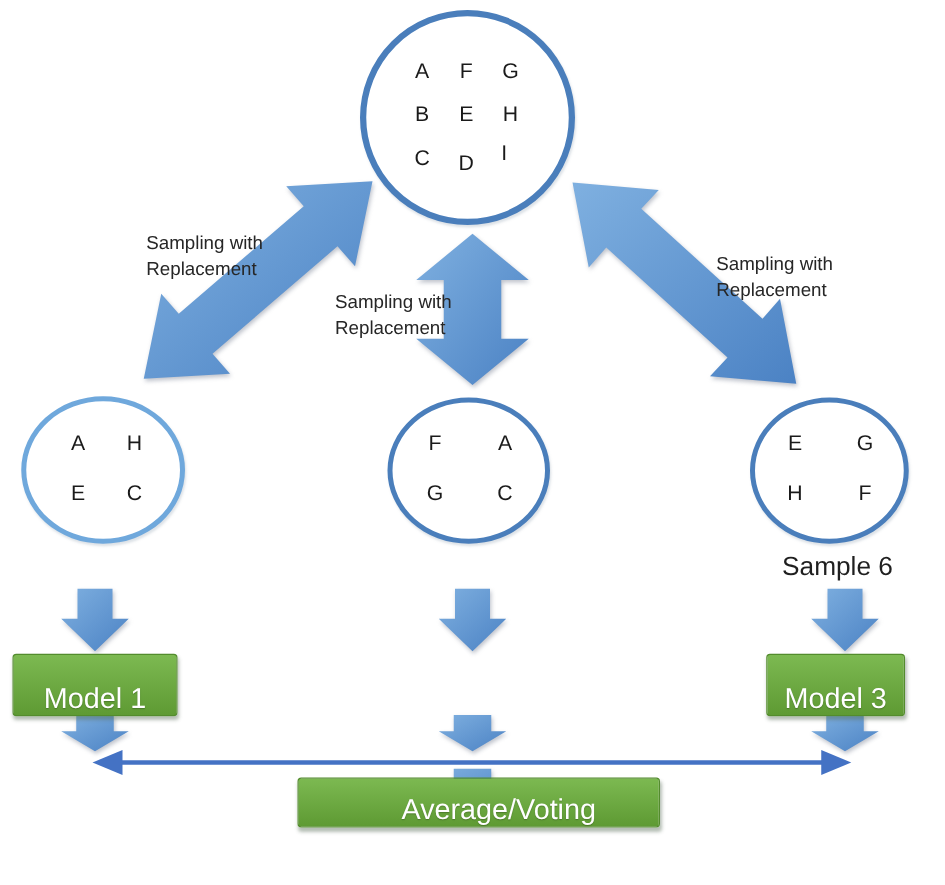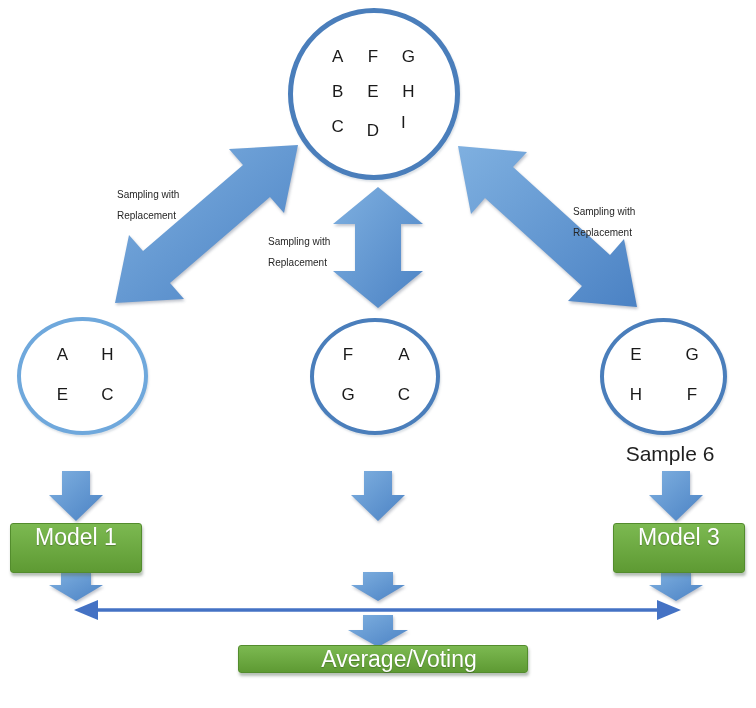--- a/index.html
+++ b/index.html
@@ -35,21 +35,21 @@
   .letters.grid3 span:nth-child(8) { transform: translateY(4px); }
   .letters.grid3 span:nth-child(9) { transform: translate(-5px, -4px); }
   .letters.grid2 { grid-template-columns: repeat(2, 1fr); width: 92px; height: 80px; }
   .letters.g-s1 { left: 40px;  top: 335px; width: 90px; }
   .letters.g-s2 { left: 320px; top: 335px; width: 112px; }
   .letters.g-s3 { left: 608px; top: 335px; width: 112px; }
 
   
   .note {
     position: absolute;
-    font-size: 10px;
+    font-size: 15px;
     line-height: 21px;
     color: var(--text-dark, #262626);
     white-space: nowrap;
   }
   .note.n1 { left: 117px; top: 184px; }
   .note.n2 { left: 268px; top: 231px; }
   .note.n3 { left: 573px; top: 201px; }
 
   
   .sample-label {
@@ -66,27 +66,27 @@
   
   .greenbox {
     position: absolute;
     box-sizing: border-box;
     background: linear-gradient(180deg, var(--green-light, #7cb951), var(--green-dark, #5e9a33));
     border: 1px solid var(--green-border, #538c2d);
     border-radius: 3px;
     box-shadow: 1px 3px 3px rgba(90,110,90,0.45);
     color: var(--text-light, #ffffff);
     font-size: 23px;
-    display: flex; align-items: flex-start; justify-content: center;
+    display: flex; align-items: flex-end; justify-content: center;
     text-shadow: 0 1px 1px rgba(0,0,0,0.25);
   }
   .greenbox.m1 { left: 10px;  top: 523px; width: 132px; height: 50px; }
   .greenbox.m2 { left: 314px; top: 523px; width: 131px; height: 50px; }
-  .greenbox.m3 { left: 613px; top: 523px; width: 132px; height: 50px; }
-  .greenbox.avg { left: 238px; top: 645px; width: 290px; height: 28px; padding-left: 32px; }
+  .greenbox.m3 { left: 613px; top: 523px; width: 111px; height: 50px; }
+  .greenbox.avg { left: 238px; top: 622px; width: 290px; height: 40px; padding-left: 32px; }
 
   
   #arrow-layer { position: absolute; left: 0; top: 0; }
   #arrow-layer polygon.block { filter: drop-shadow(1px 2px 1.5px rgba(110,120,140,0.45)); }
   #arrow-layer line.hline { stroke: var(--line-blue, #4472c4); stroke-width: 3.5; }
   #arrow-layer polygon.hhead { fill: var(--line-blue, #4472c4); }
 </style>
 </head>
 <body>
 

